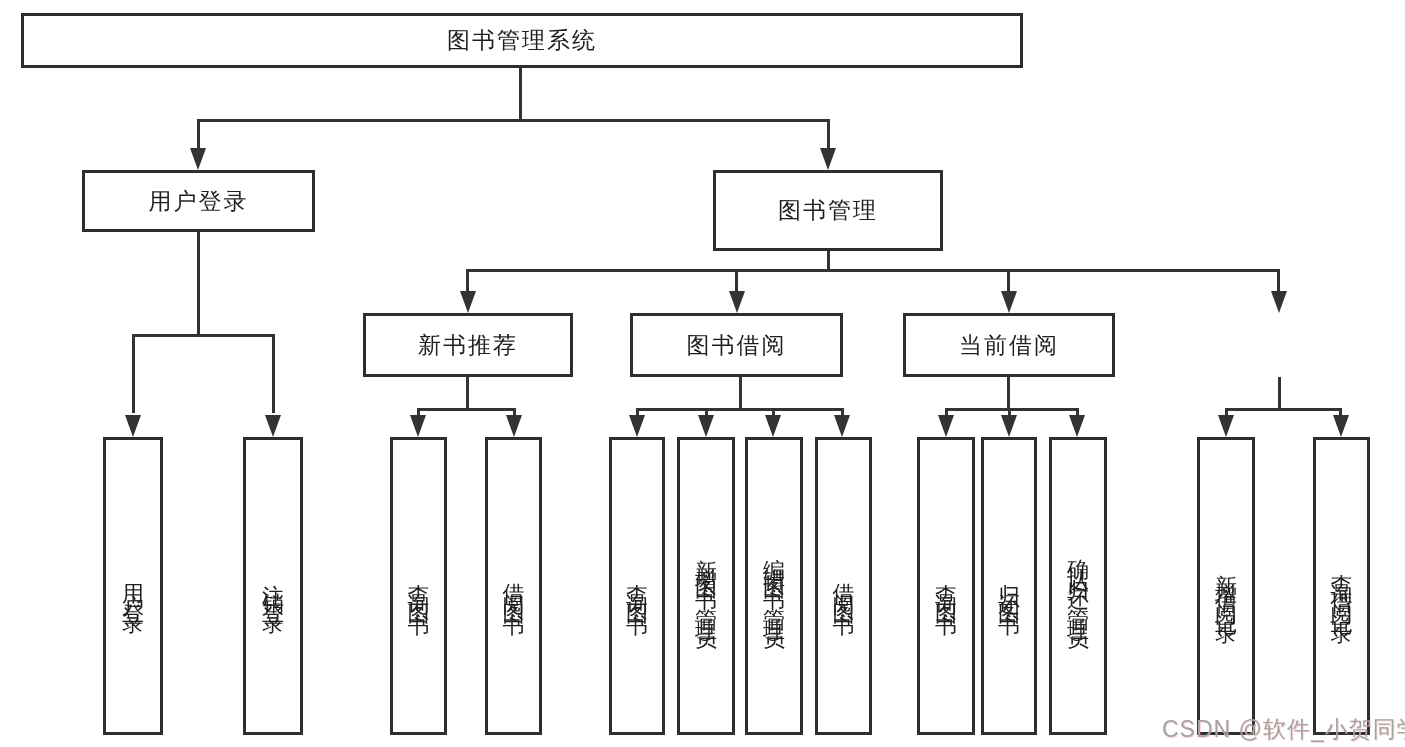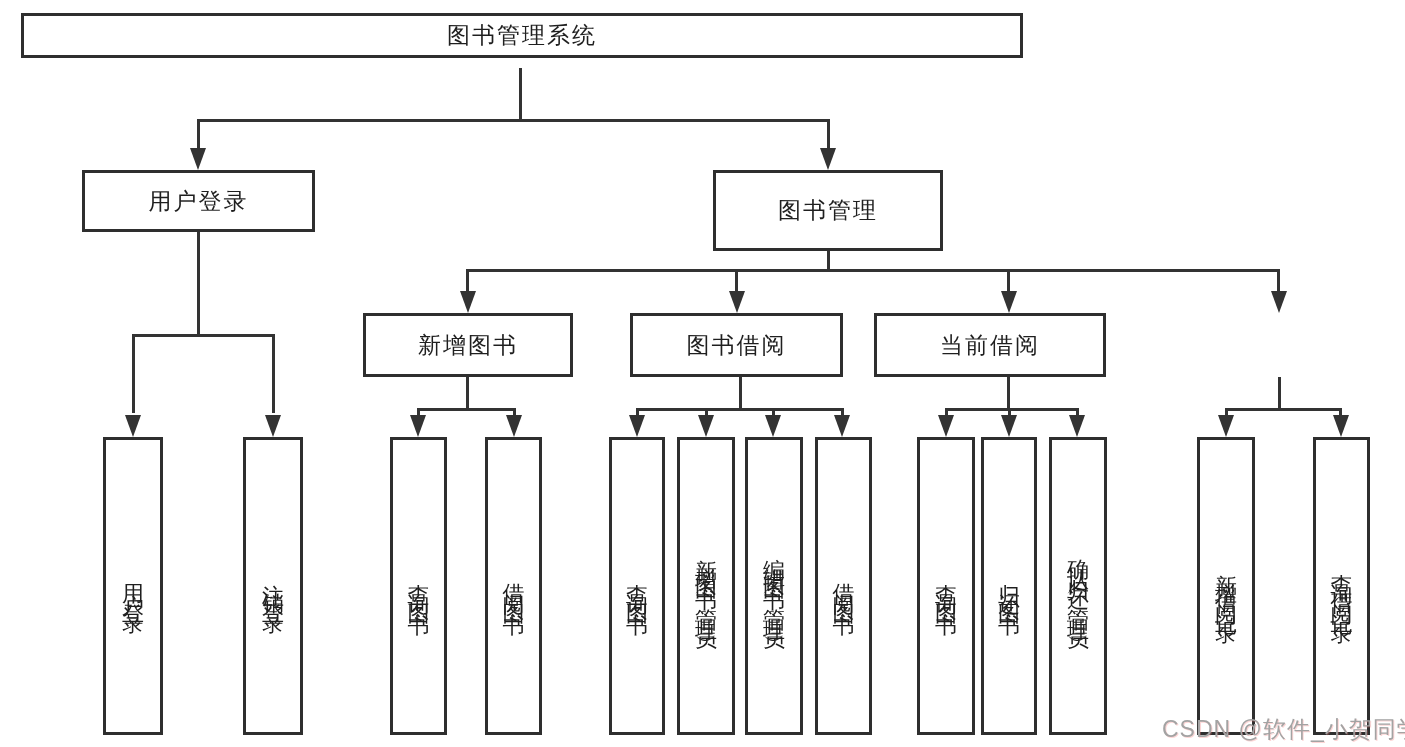--- a/index.html
+++ b/index.html
@@ -105,31 +105,31 @@
   <div class="arr" style="left:1001px;top:415px;"></div>
   <div class="arr" style="left:1069px;top:415px;"></div>
 
   <div class="line vl" style="left:1278px;top:377px;height:34px;"></div>
   <div class="line hl" style="left:1225px;top:408px;width:117px;"></div>
   <div class="line vl" style="left:1225px;top:408px;height:12px;"></div>
   <div class="line vl" style="left:1339px;top:408px;height:12px;"></div>
   <div class="arr" style="left:1218px;top:415px;"></div>
   <div class="arr" style="left:1333px;top:415px;"></div>
 
-  <div class="hnode" style="left:21px;top:13px;width:1002px;height:45px;">图书管理系统</div>
+  <div class="hnode" style="left:21px;top:13px;width:1002px;height:55px;">图书管理系统</div>
 
   <div class="hnode" style="left:82px;top:170px;width:233px;height:62px;">用户登录</div>
 
   <div class="hnode" style="left:713px;top:170px;width:230px;height:81px;">图书管理</div>
 
-  <div class="hnode" style="left:363px;top:313px;width:210px;height:64px;">新增图书</div>
+  <div class="hnode" style="left:363px;top:313px;width:210px;height:64px;">新书推荐</div>
 
   <div class="hnode" style="left:630px;top:313px;width:213px;height:64px;">图书借阅</div>
 
-  <div class="hnode" style="left:874px;top:313px;width:232px;height:64px;">当前借阅</div>
+  <div class="hnode" style="left:903px;top:313px;width:212px;height:64px;">当前借阅</div>
 
 
   <div class="vnode" style="left:103px;width:60px;">用户登录</div>
 
   <div class="vnode" style="left:243px;width:60px;">注销登录</div>
 
   <div class="vnode" style="left:390px;width:57px;">查询图书</div>
 
   <div class="vnode" style="left:485px;width:57px;">借阅图书</div>
 

